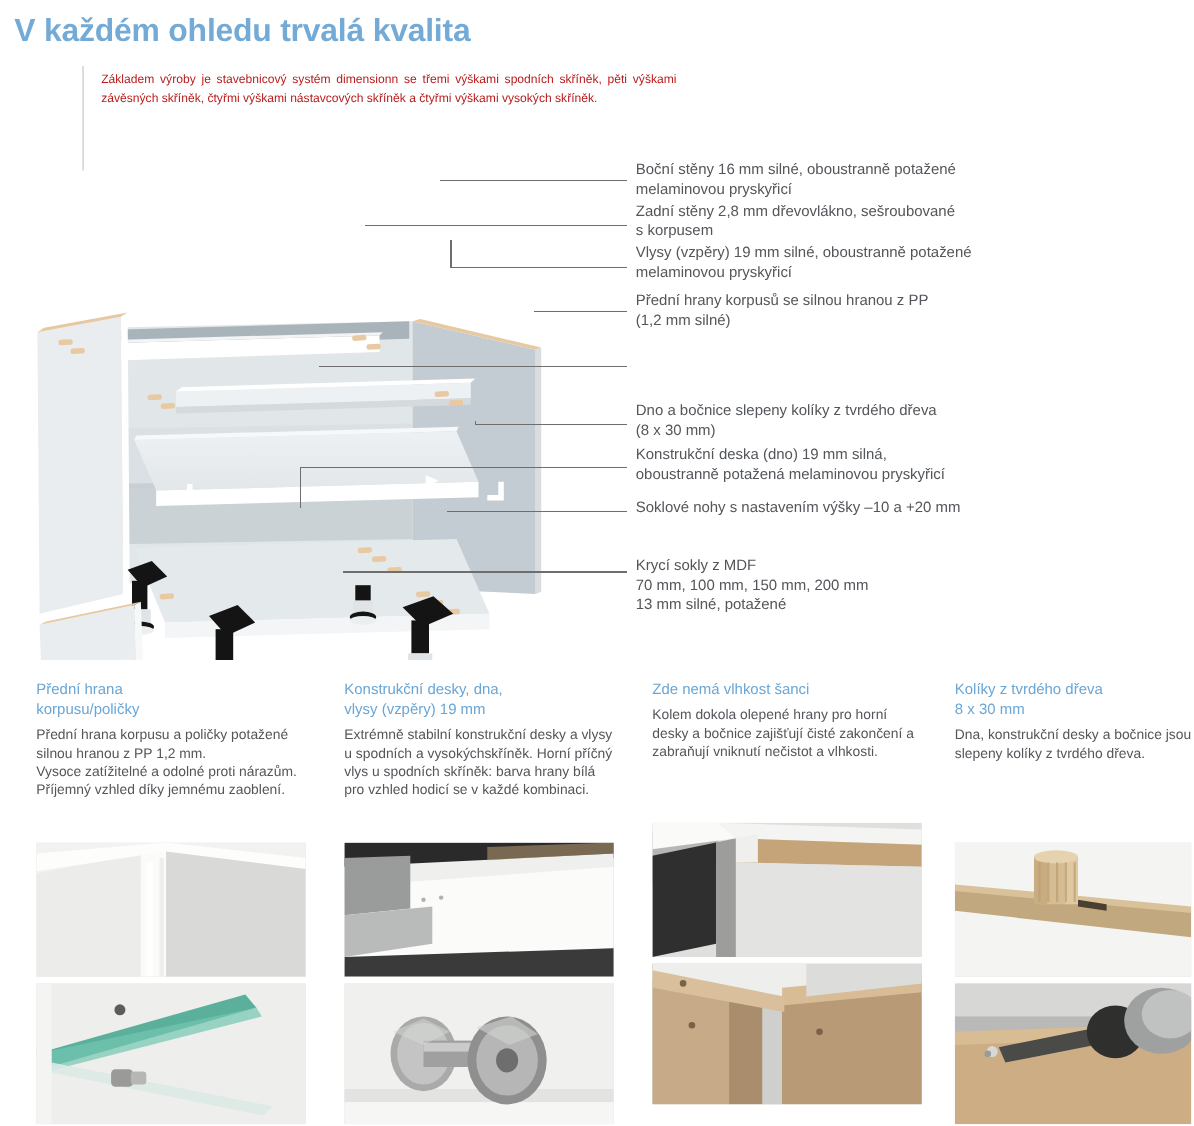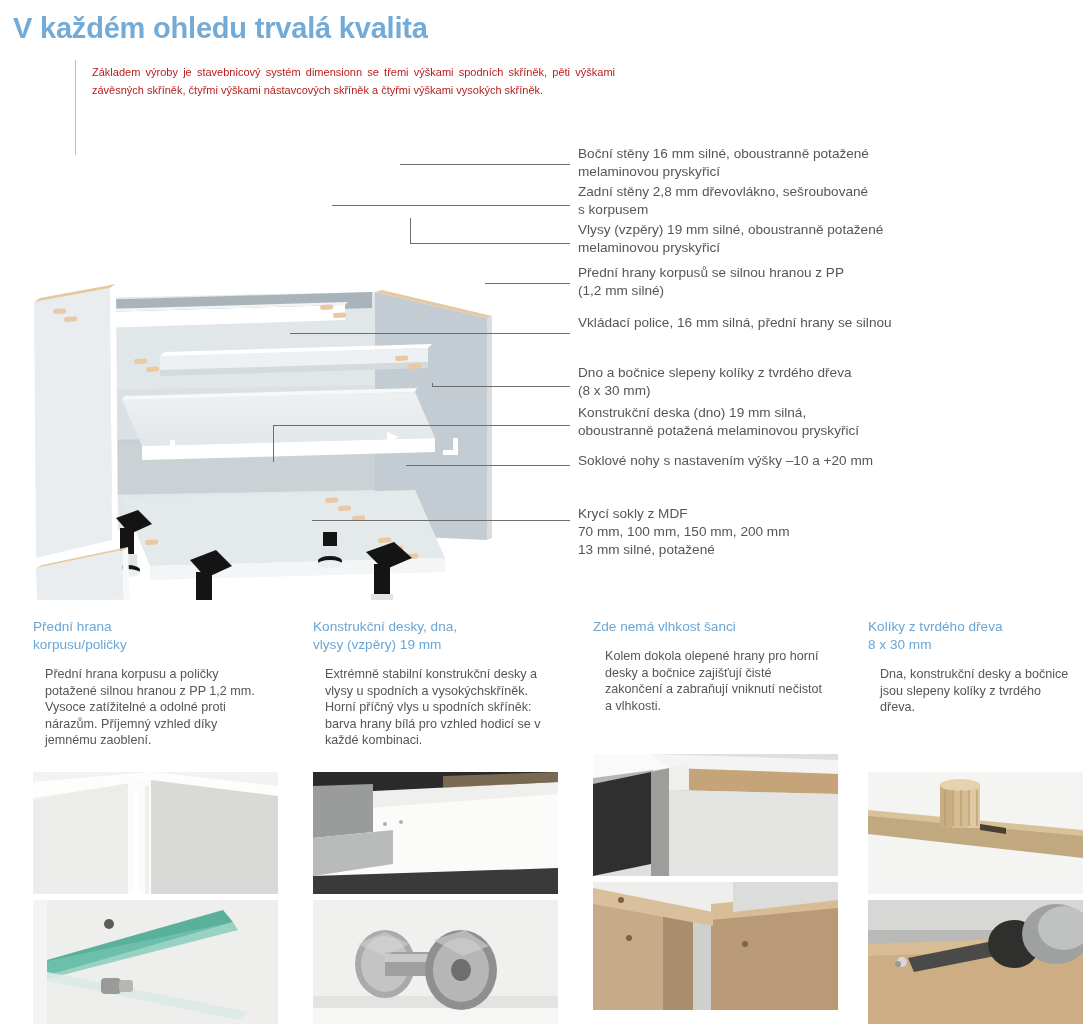--- a/index.html
+++ b/index.html
@@ -57,21 +57,21 @@
   .col.c1{left:33px;width:245px;}
   .col.c2{left:313px;width:245px;}
   .col.c3{left:593px;width:245px;}
   .col.c4{left:868px;width:215px;}
   .col h3{
     margin:0 0 6px 0;
     font-size:13.6px;font-weight:normal;line-height:18px;
     color:#6aa6d6;
   }
   .col p{
-    margin:12px;
+    margin:0;
     font-size:12.6px;line-height:16.6px;color:#53565a;
   }
   .col .body{min-height:96px;}
 
   
   .photo{
     position:relative;overflow:hidden;
     background:#e8e8e8;
   }
   .photo.p-top{width:245px;height:122px;margin-top:10px;}
@@ -249,21 +249,20 @@
   </div>
   <div class="spec s3">
     <div>Vlysy (vzpěry) 19 mm silné, oboustranně potažené</div>
     <div>melaminovou pryskyřicí</div>
   </div>
   <div class="spec s4">
     <div>Přední hrany korpusů se silnou hranou z PP</div>
     <div>(1,2 mm silné)</div>
   </div>
   <div class="spec s5">
-    <div>Vkládací police, 16 mm silná, přední hrany se silnou</div>
   </div>
   <div class="spec s6">
     <div>Dno a bočnice slepeny kolíky z tvrdého dřeva</div>
     <div>(8 x 30 mm)</div>
   </div>
   <div class="spec s7">
     <div>Konstrukční deska (dno) 19 mm silná,</div>
     <div>oboustranně potažená melaminovou pryskyřicí</div>
   </div>
   <div class="spec s8">

